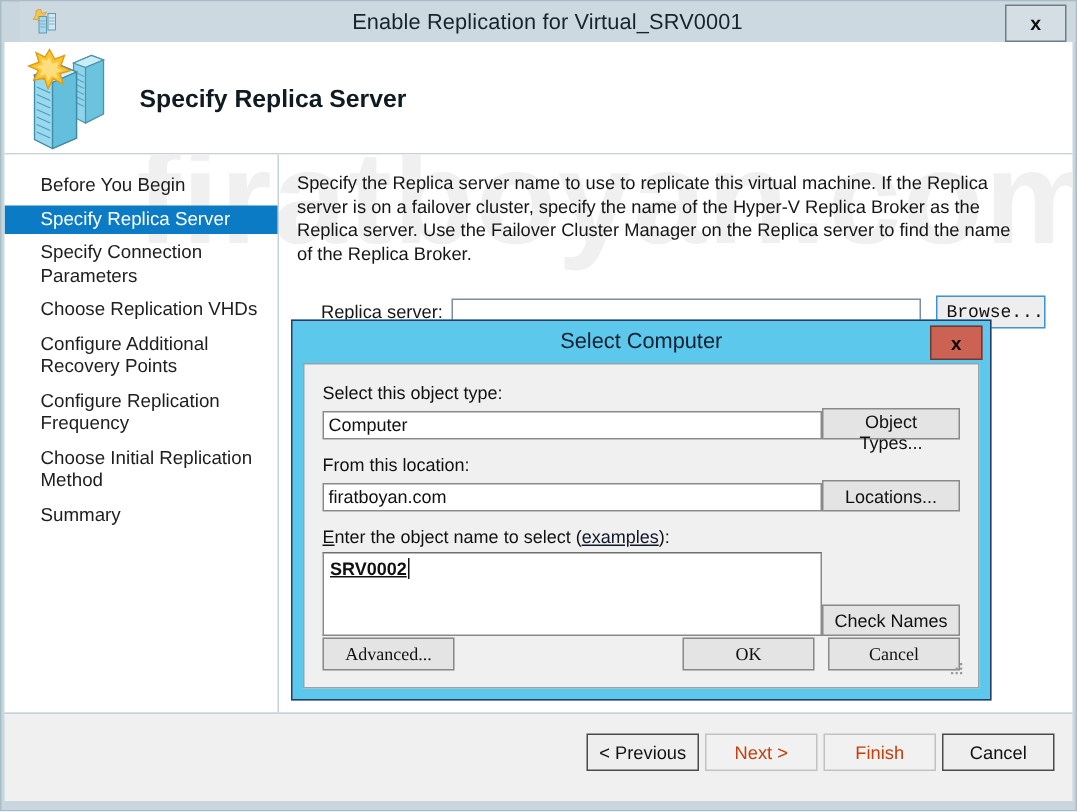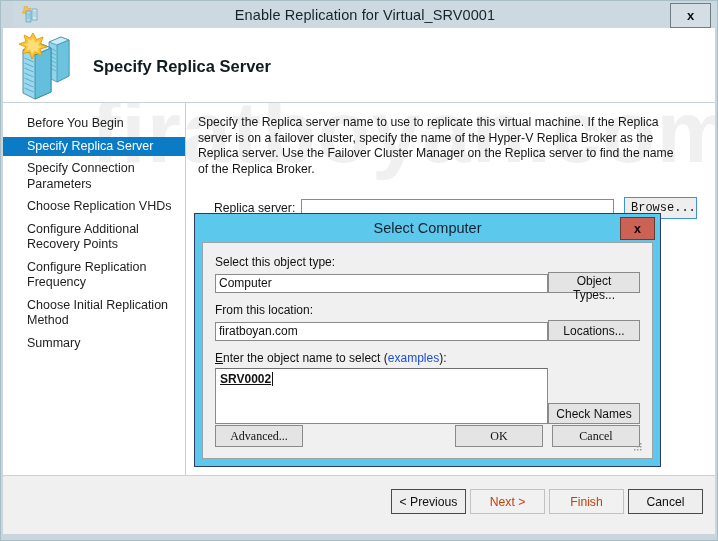--- a/index.html
+++ b/index.html
@@ -293,21 +293,22 @@
     color: #111;
     font-weight: bold;
   }
   .obj-name {
     display: inline-block;
     text-decoration: underline;
     border-right: 1px solid #111;
     padding-right: 1px;
   }
   .link {
-    color: #1d4ed8;
+    color: #0f172a;
+    text-decoration: underline;
     cursor: pointer;
   }
 
   .modal-footer {
     position: absolute;
     left: 12px; right: 12px; bottom: 11px;
     display: flex;
     align-items: center;
   }
   .m-btn {

